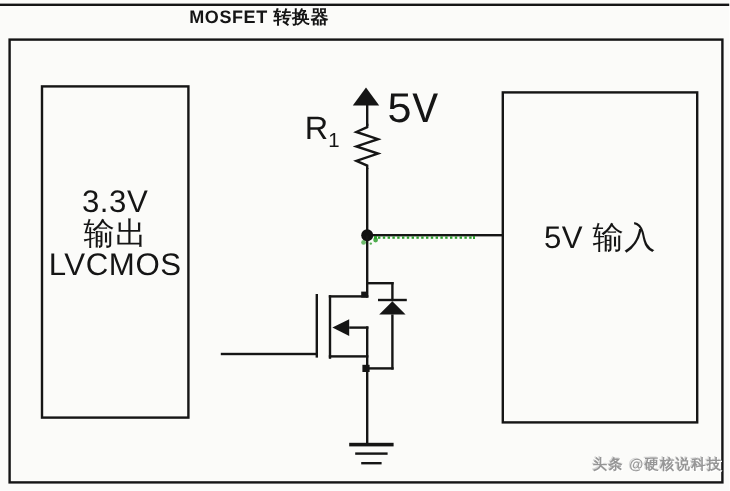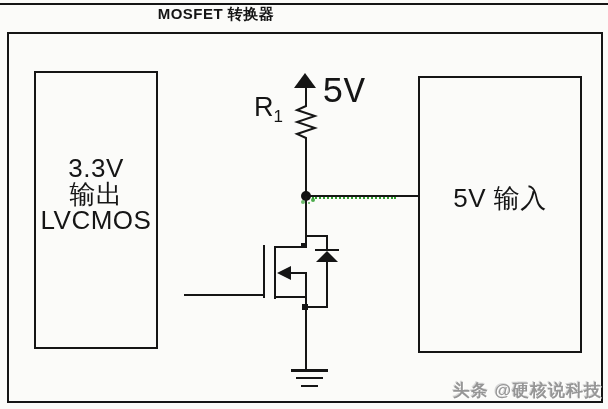--- a/index.html
+++ b/index.html
@@ -32,21 +32,21 @@
                -3px 6px 0 -3px rgba(47,158,47,.7),
                 3px 7px 0 -4px rgba(47,158,47,.8);
   }
   .green-dots {
     position:absolute; left:312px; top:197px; width:84px; height:0;
     border-top:2px dotted #2f9e2f;
   }
   .sq { position:absolute; background:#151515; }
   .watermark {
     position:absolute; right:6px; top:379px;
-    font-size:17px; font-weight:bold; letter-spacing:1px;
+    font-size:12px; font-weight:bold; letter-spacing:1px;
     color:#969696;
     text-shadow: 1px 1px 0 #ffffff, -1px -1px 0 #d8d8d8;
   }
 </style>
 </head>
 <body>
 
 <div class="stage">
 
   <div class="w" style="left:0;top:3px;width:608px;height:2px"></div>

